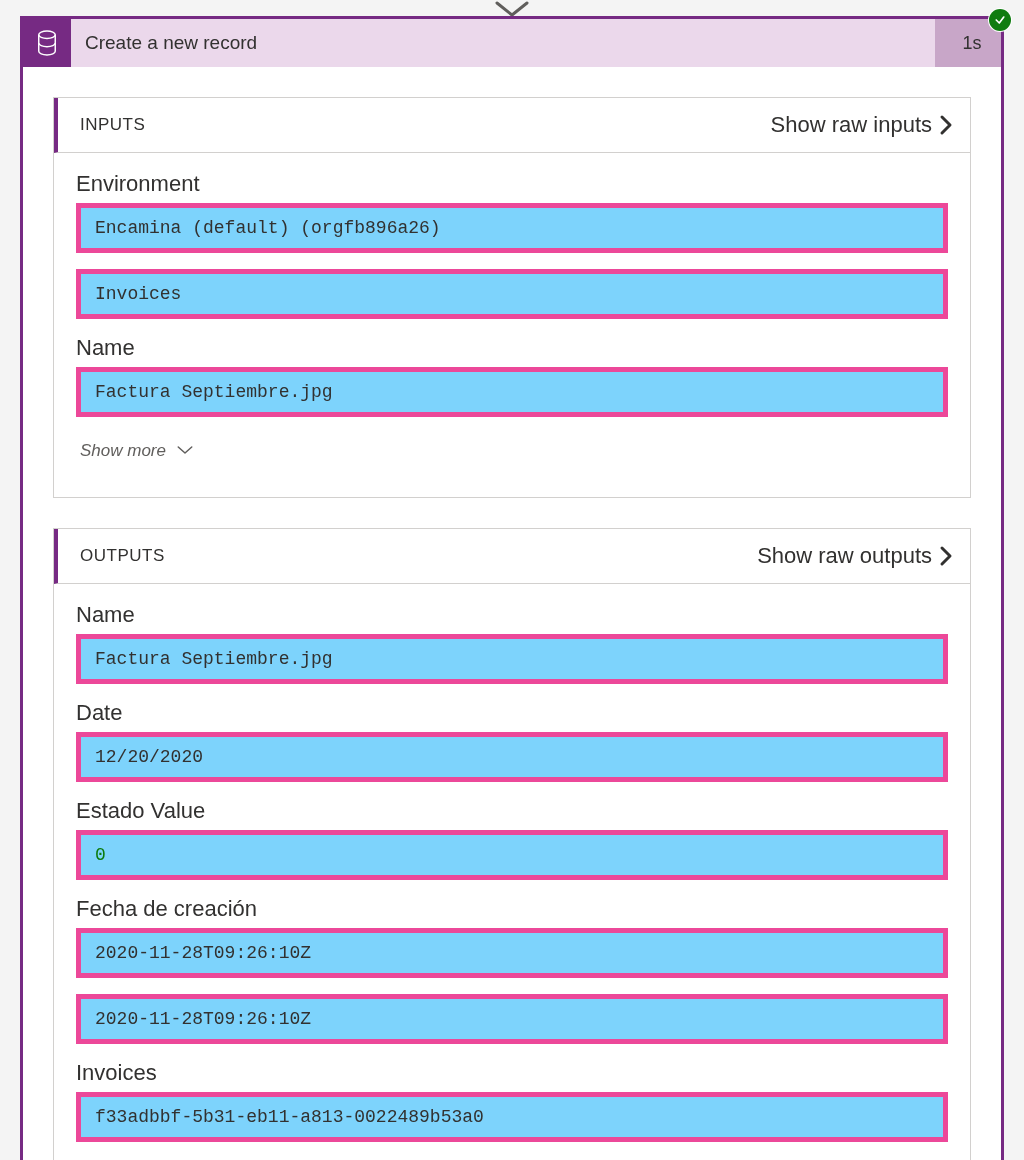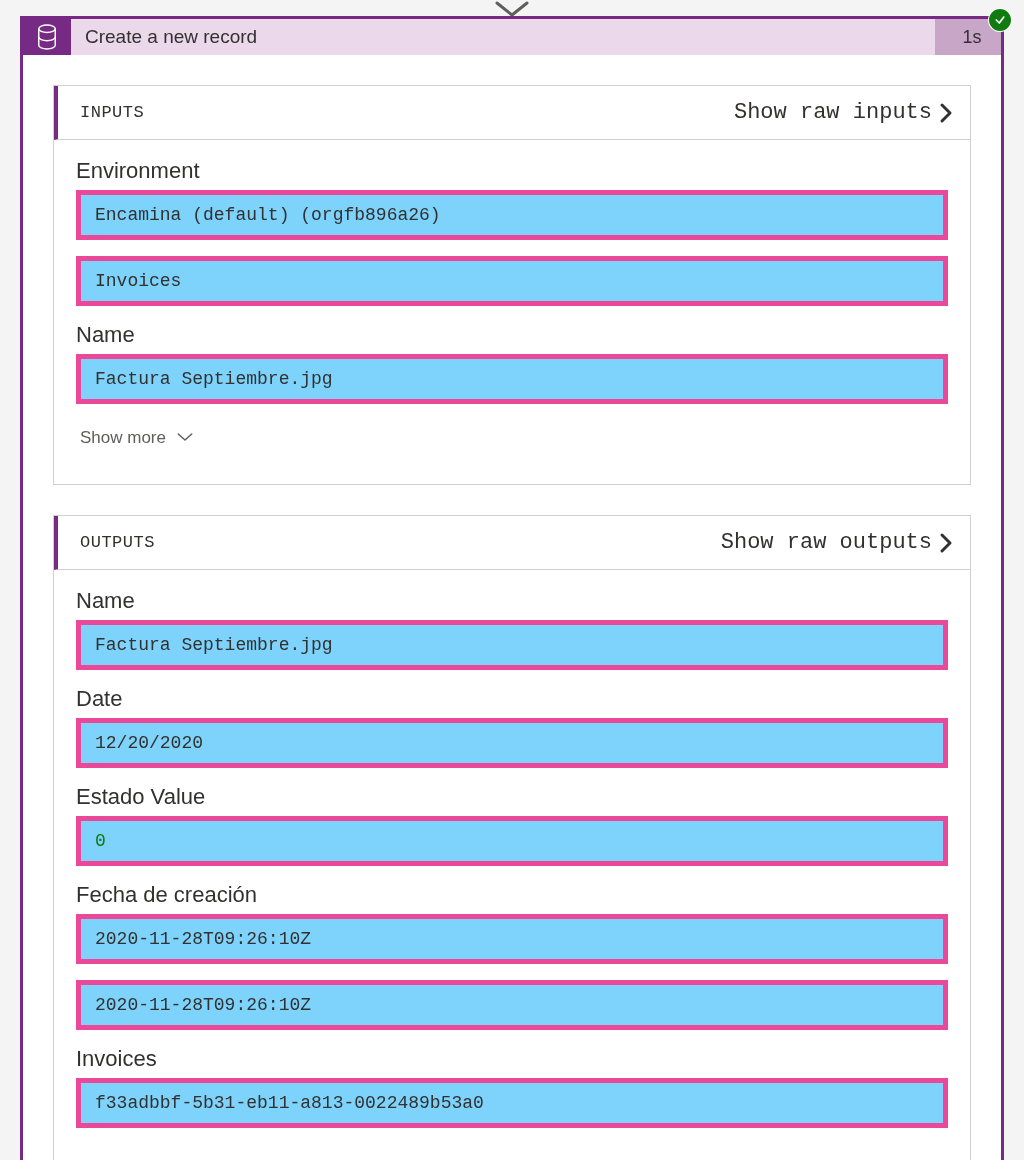--- a/index.html
+++ b/index.html
@@ -24,21 +24,21 @@
   .arrow-down svg { display: block; margin: 0 auto; }
   .card {
     position: relative;
     border: 3px solid #762a83;
     background: #fff;
     margin: -2px 0 0 0;
   }
   .card-header {
     display: flex;
     align-items: stretch;
-    height: 36px;
+    height: 48px;
     background: #ebd8eb;
   }
   .card-header .iconbox {
     width: 48px;
     background: #762a83;
     display: flex;
     align-items: center;
     justify-content: center;
   }
   .card-header .iconbox svg { width: 22px; height: 26px; }
@@ -83,21 +83,20 @@
     margin-bottom: 30px;
   }
   .panel:last-child { margin-bottom: 0; }
   .panel-header {
     display: flex;
     align-items: center;
     padding: 14px 16px 14px 22px;
     border-bottom: 1px solid #d2d0ce;
     border-left: 4px solid #762a83;
     position: relative;
-    font-family: Liberation Mono, monospace;
   }
   .panel-header .ph-title {
     flex: 1;
     font-size: 17px;
     letter-spacing: 0.5px;
     color: #323130;
   }
   .panel-header .ph-link {
     font-size: 22px;
     color: #323130;
@@ -130,20 +129,21 @@
   .field-value.green { color: #0b7a0b; }
   .show-more {
     display: flex;
     align-items: center;
     gap: 10px;
     color: #605e5c;
     font-size: 17px;
     margin-top: 24px;
     padding-left: 4px;
     cursor: pointer;
+    font-style: italic;
   }
   .show-more svg { width: 18px; height: 12px; }
 </style>
 </head>
 <body>
 
 <div class="canvas">
   <div class="arrow-down">
     <svg width="36" height="18" viewBox="0 0 36 18">
       <polyline points="3,3 18,15 33,3" fill="none" stroke="#605e5c" stroke-width="3" stroke-linecap="round" stroke-linejoin="round"></polyline>

